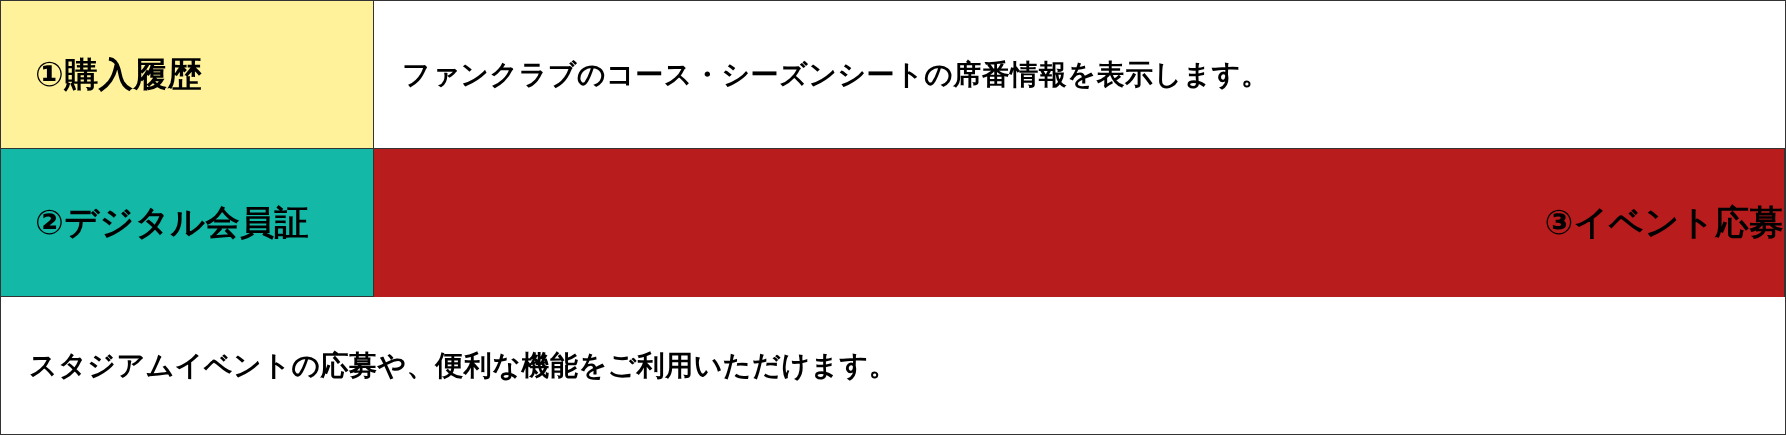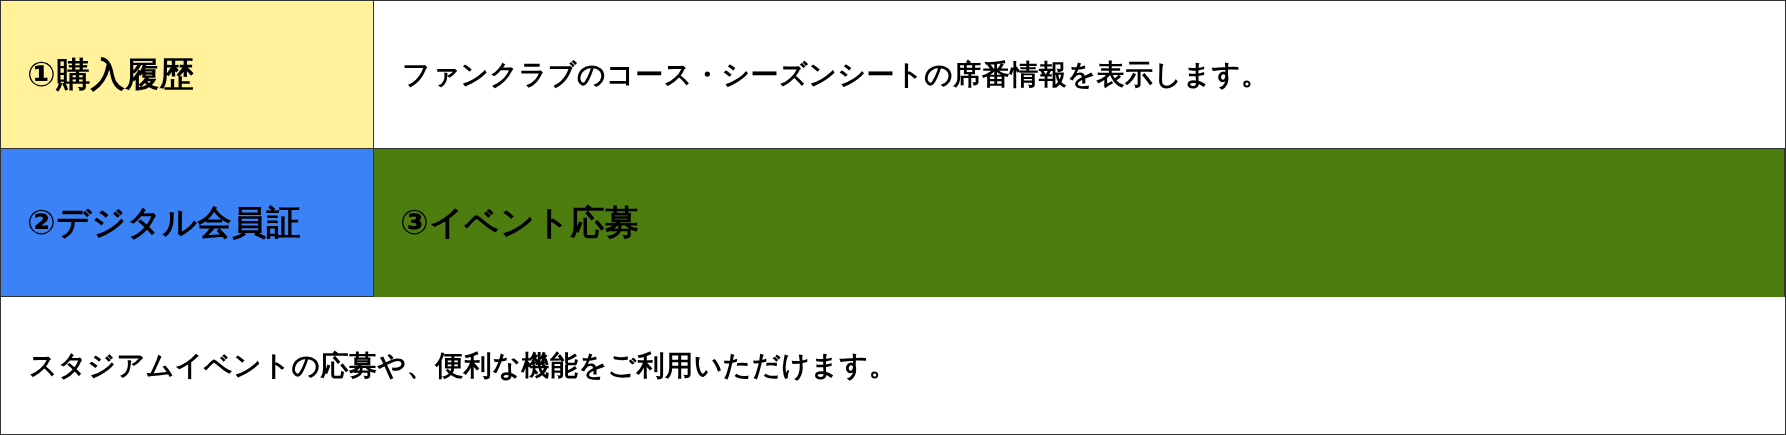--- a/index.html
+++ b/index.html
@@ -27,21 +27,21 @@
     }
     .cell {
       box-sizing: border-box;
       display: flex;
       align-items: center;
       color: #000000;
       font-weight: bold;
     }
     .label-cell {
       border-right: 1px solid #333333;
-      padding-left: 26px;
+      padding-left: 34px;
       font-size: 34px;
       letter-spacing: 0.5px;
     }
     .desc-cell {
       padding-left: 28px;
       font-size: 28px;
       letter-spacing: 0.5px;
       background: #ffffff;
       white-space: nowrap;
     }
@@ -53,23 +53,23 @@
 <body>
 
 <div class="table">
   <div class="cell label-cell row-divider" style="background:#FFF29B;">
     <span>①購入履歴</span>
   </div>
   <div class="cell desc-cell row-divider">
     <span>ファンクラブのコース・シーズンシートの席番情報を表示します。</span>
   </div>
 
-  <div class="cell label-cell row-divider" style="background:#3b82f6;">
+  <div class="cell label-cell row-divider" style="background:#14b8a6;">
     <span>②デジタル会員証</span>
   </div>
 
-  <div class="cell label-cell" style="background:#4d7c0f;">
+  <div class="cell label-cell" style="background:#b91c1c;justify-content:flex-end;">
     <span>③イベント応募</span>
   </div>
   <div class="cell desc-cell">
     <span>スタジアムイベントの応募や、便利な機能をご利用いただけます。</span>
   </div>
 </div>
 
 </body></html>

